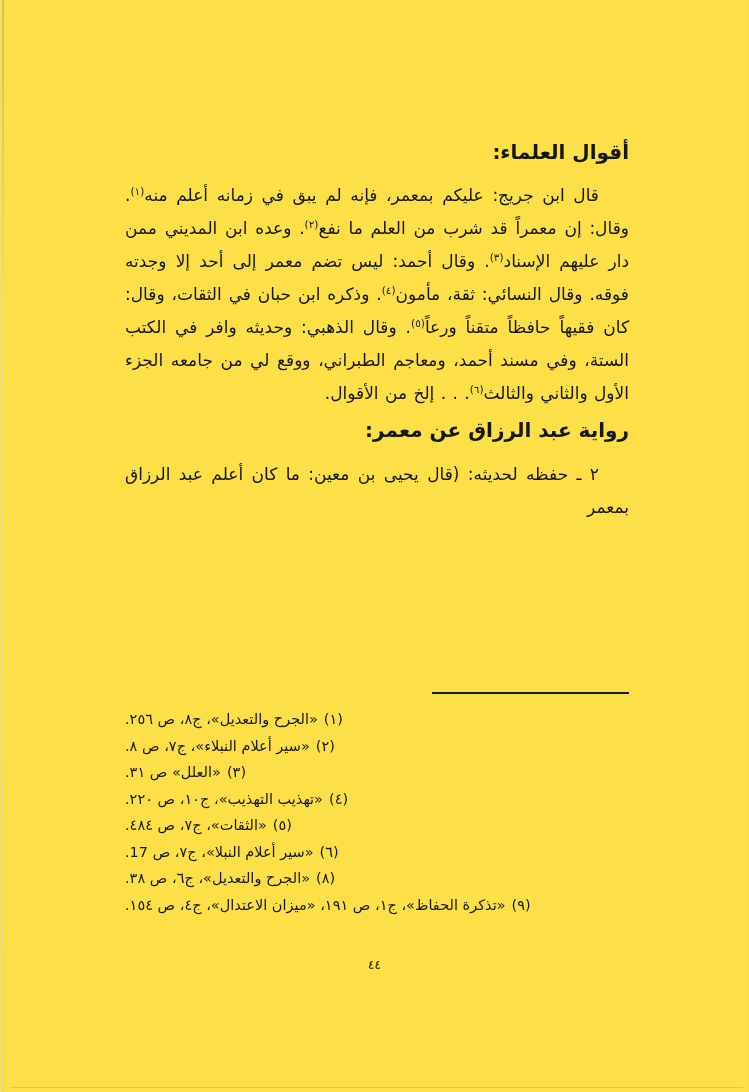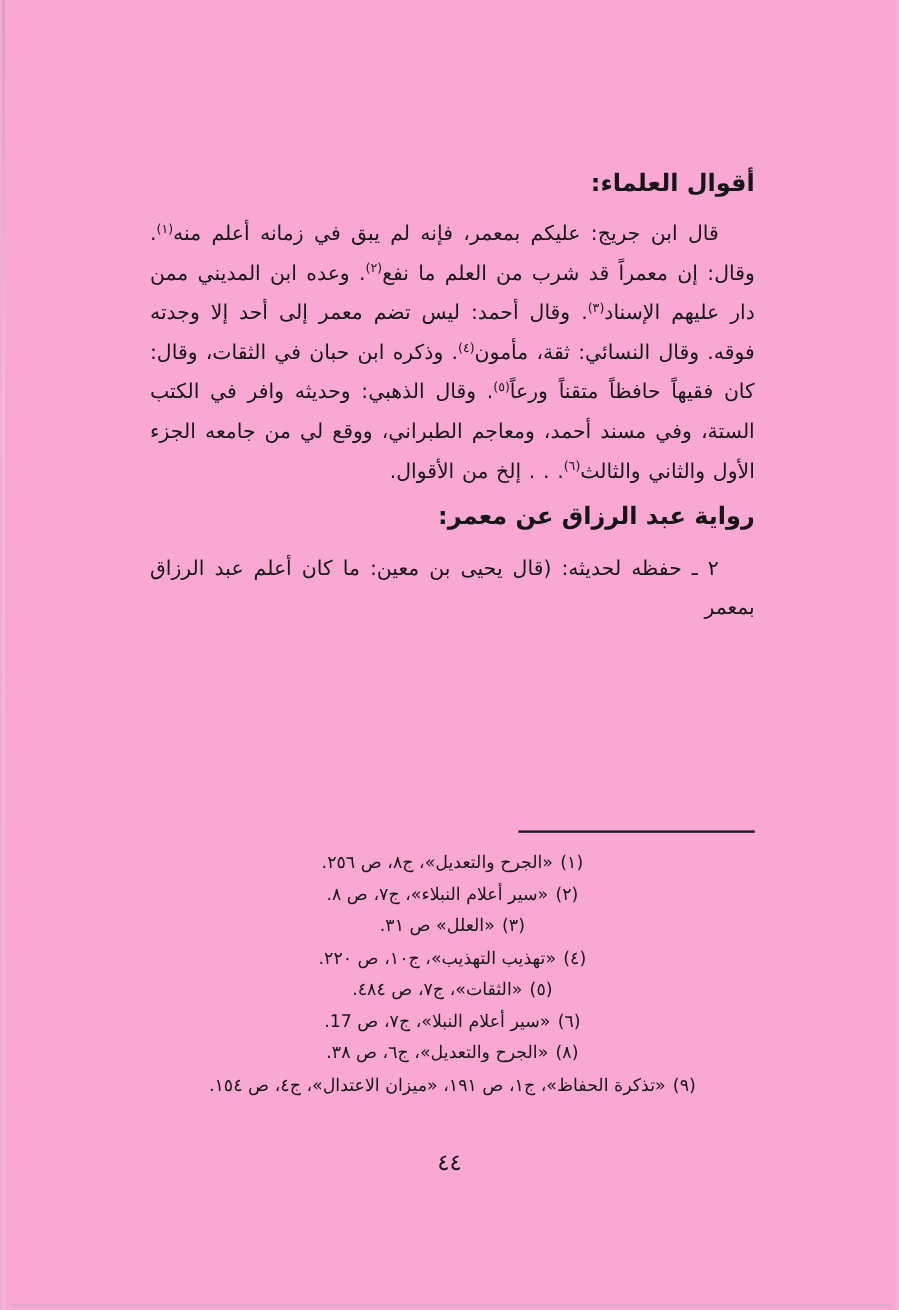--- a/index.html
+++ b/index.html
@@ -6,21 +6,21 @@
   html, body {
     margin: 0;
     padding: 0;
     background: #e9e9e9;
   }
   .page {
     position: relative;
     width: 749px;
     height: 1092px;
     margin: 0 auto;
-    background: #f9a8d4;
+    background: #fde047;
     box-sizing: border-box;
     padding: 140px 120px 0 125px;
     direction: rtl;
     font-family: "DejaVu Sans", sans-serif;
     color: #161616;
     overflow: hidden;
   }
   
   .edge-left {
     position: absolute; left: 2px; top: 0;
@@ -75,34 +75,34 @@
     margin: 0 0 12px 0; 
   }
   .fn-list {
     list-style: none;
     margin: 0;
     padding: 0;
   }
   .fn-item {
     font-size: 14.5px;
     line-height: 26.5px;
-    text-align: center;
+    text-align: left;
     white-space: nowrap;
   }
   .fn-marker {
     margin-left: 6px;
   }
 
   .page-number {
     position: absolute;
     top: 958px;
     left: 0;
     right: 0;
     text-align: center;
-    font-size: 19px;
+    font-size: 12px;
     color: #161616;
   }
 </style>
 </head>
 <body>
 
 <div class="page">
 
   <div class="edge-left"></div>
   <div class="edge-right"></div>

